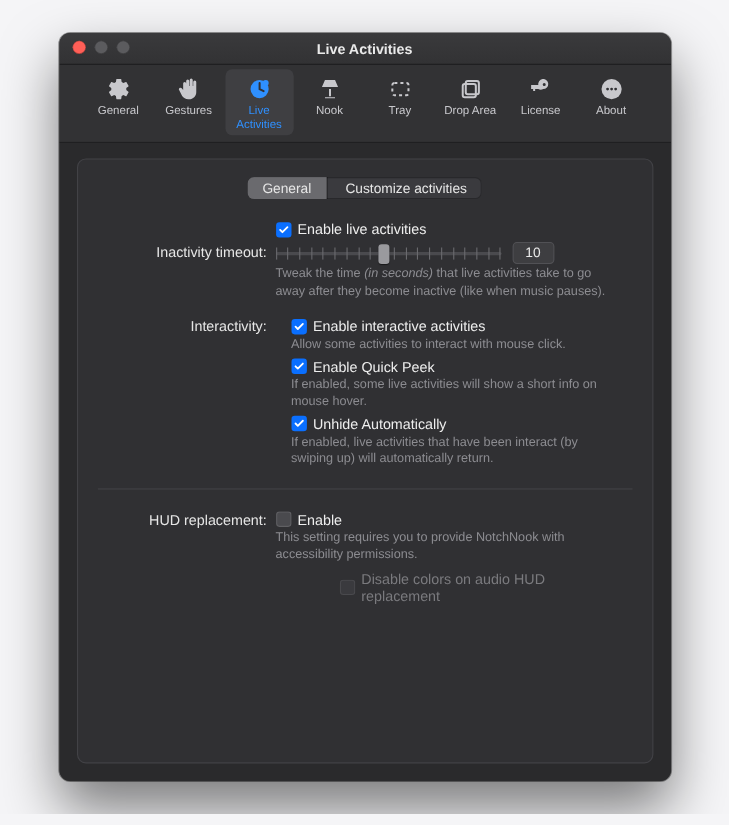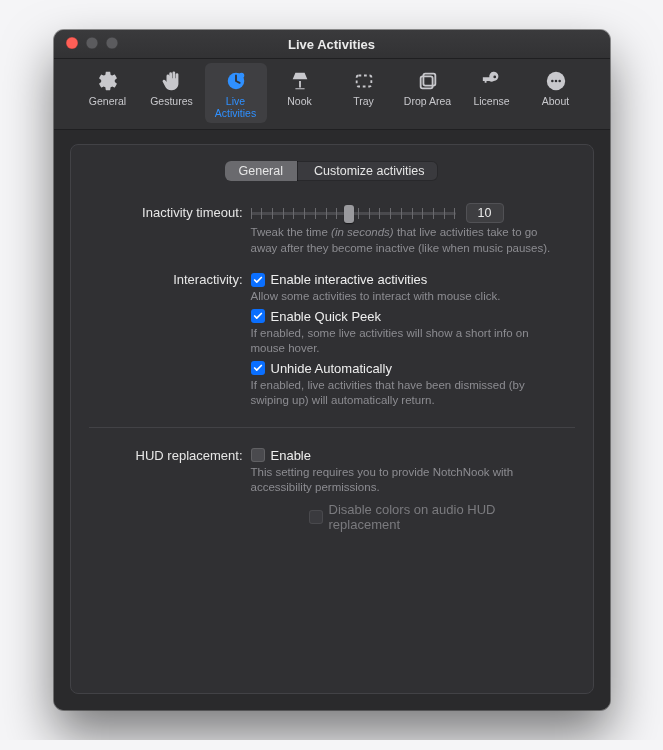--- a/index.html
+++ b/index.html
@@ -127,21 +127,21 @@
   }
 
   .form {
     padding: 4px 22px 0 22px;
   }
   .row {
     display: flex;
     align-items: flex-start;
     margin-bottom: 2px;
   }
-  .row.gap-top { margin-top: 10px; }
+  .row.gap-top { margin-top: 10px; gap: 14px; }
   .label-col {
     width: 150px;
     min-width: 150px;
     text-align: right;
     padding-right: 8px;
     padding-top: 2px;
     color: #e6e6e6;
     font-size: 13px;
   }
   .field-col {
@@ -340,20 +340,33 @@
   <div class="content">
     <div class="panel">
 
       <div class="seg-ctrl">
         <div class="seg selected">General</div>
         <div class="seg">Customize activities</div>
       </div>
 
       <div class="form">
 
+        <div class="row">
+          <div class="label-col"></div>
+          <div class="field-col">
+            <div class="checkbox-line">
+              <span class="checkbox checked">
+                <svg viewBox="0 0 12 12">
+                    <path d="M2 6l2.5 2.5L10 3" stroke="#fff" stroke-width="2" fill="none" stroke-linecap="round" stroke-linejoin="round"></path>
+                  </svg>
+              </span>
+              <span class="cb-label">Enable live activities</span>
+            </div>
+          </div>
+        </div>
 
         <div class="row" style="margin-top:4px;">
           <div class="label-col">Inactivity timeout:</div>
           <div class="field-col">
             <div class="slider-row">
               <div class="slider">
                 <div class="slider-track"></div>
                 <div class="slider-ticks">
                   <span></span>
                     <span></span>
@@ -410,21 +423,21 @@
             <div class="desc">If enabled, some live activities will show a short info on mouse hover.</div>
 
             <div class="checkbox-line" style="margin-top:4px;">
               <span class="checkbox checked">
                 <svg viewBox="0 0 12 12">
                     <path d="M2 6l2.5 2.5L10 3" stroke="#fff" stroke-width="2" fill="none" stroke-linecap="round" stroke-linejoin="round"></path>
                   </svg>
               </span>
               <span class="cb-label">Unhide Automatically</span>
             </div>
-            <div class="desc">If enabled, live activities that have been dismissed (by swiping up) will automatically return.</div>
+            <div class="desc">If enabled, live activities that have been interact (by swiping up) will automatically return.</div>
           </div>
         </div>
 
       </div>
 
       <div class="divider"></div>
 
       <div class="form">
 
         <div class="row">

